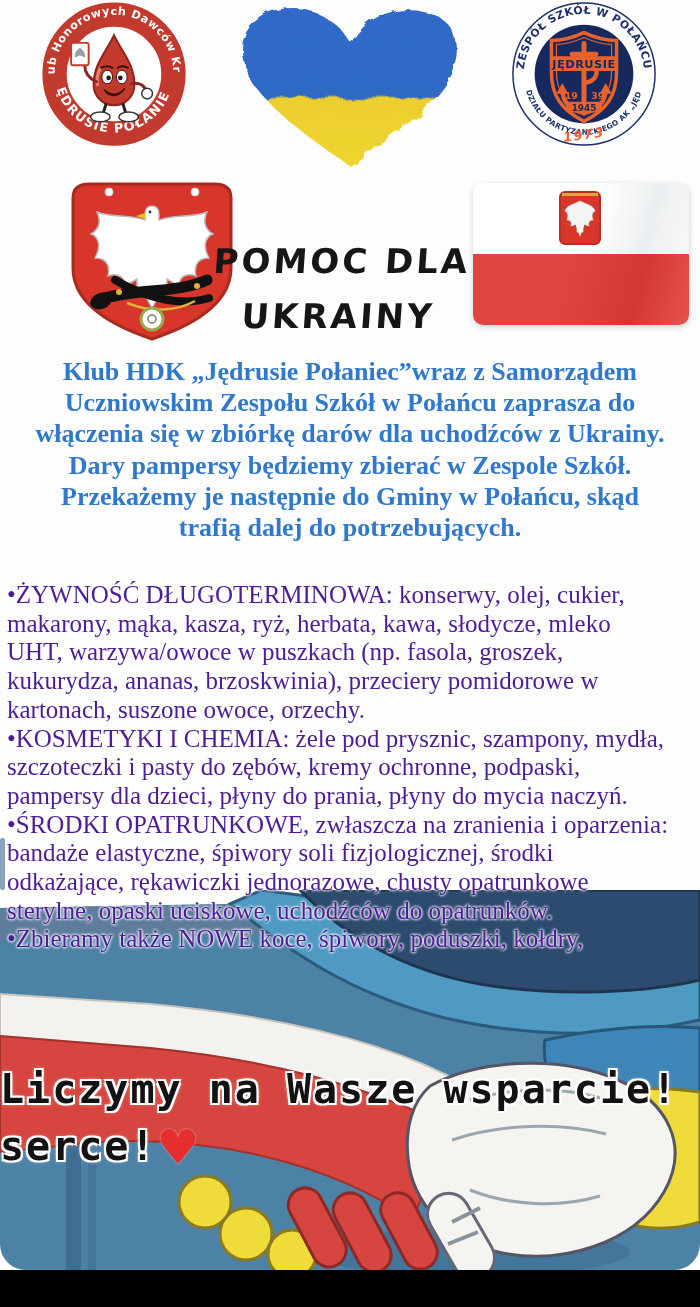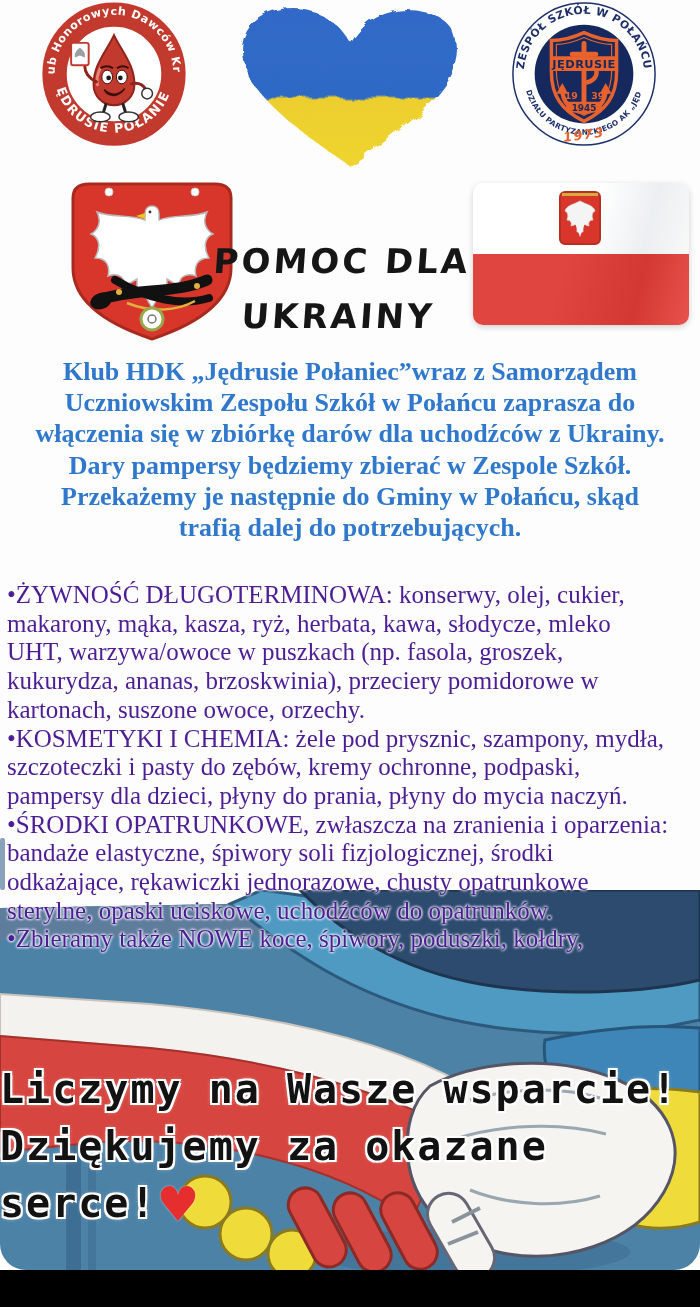--- a/index.html
+++ b/index.html
@@ -221,18 +221,17 @@
       <div>pampersy dla dzieci, płyny do prania, płyny do mycia naczyń.</div>
       <div>•ŚRODKI OPATRUNKOWE, zwłaszcza na zranienia i oparzenia:</div>
       <div>bandaże elastyczne, śpiwory soli fizjologicznej, środki</div>
       <div>odkażające, rękawiczki jednorazowe, chusty opatrunkowe</div>
       <div>sterylne, opaski uciskowe, uchodźców do opatrunków.</div>
       <div>•Zbieramy także NOWE koce, śpiwory, poduszki, kołdry,</div>
     </div>
 
     <div class="footer">
       <div>Liczymy na Wasze wsparcie!</div>
-      <div>Dziękujemy za okazane</div>
       <div><span>serce!</span><span class="heart">♥</span></div>
     </div>
 
   </div>
 </div>
 
 </body></html>

